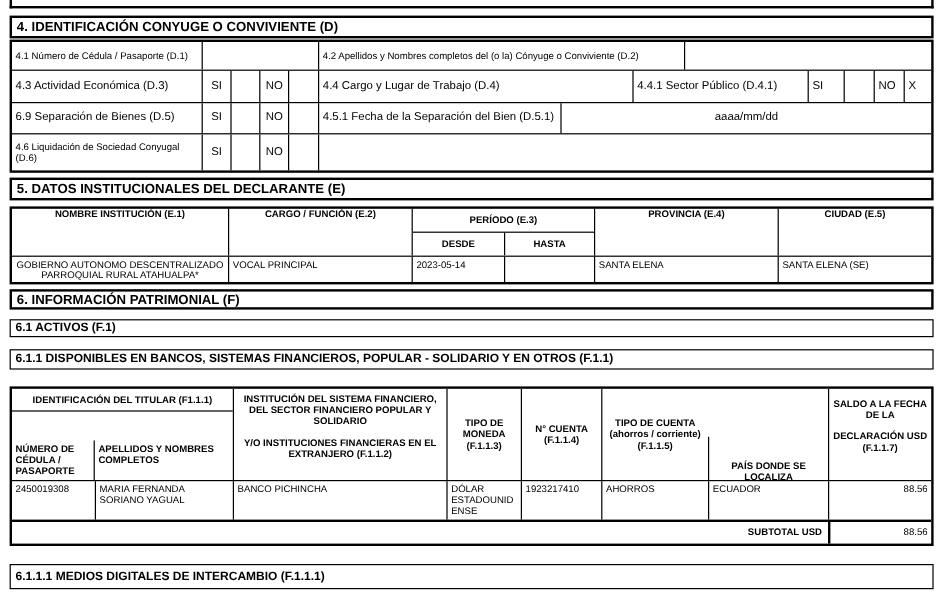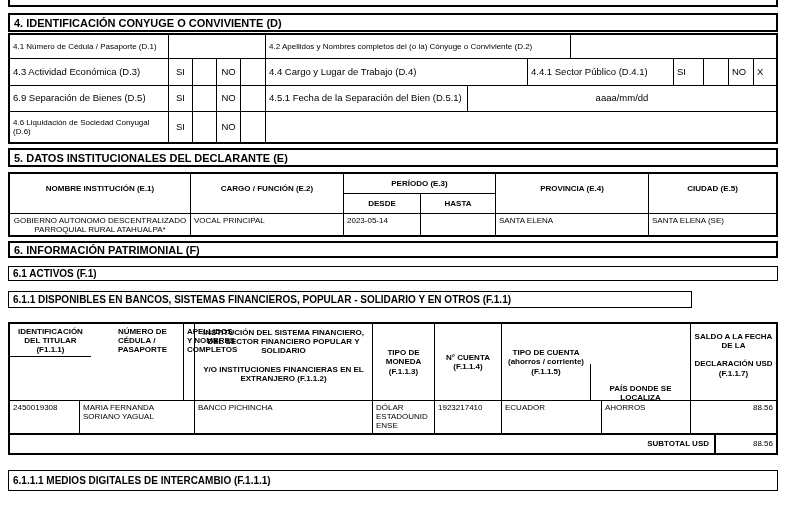--- a/index.html
+++ b/index.html
@@ -13,21 +13,21 @@
   .row:first-child{border-top:none;}
   .cell{border-left:1px solid #000;padding:2px 3px;overflow:hidden;box-sizing:border-box;line-height:1.15;}
   .cell:first-child{border-left:none;}
   .lbl-sm{font-size:8px;}
   .lbl-md{font-size:9.5px;}
   .chk{font-size:9.5px;display:flex;align-items:center;}
   .chk.center{justify-content:center;padding:0;}
   .hcell{font-weight:bold;font-size:8px;text-align:center;}
   .dcell{font-size:8px;}
   .vmid{display:flex;align-items:center;}
-  .vtop{padding-top:10px;}
+  .vtop{padding-top:0;}
   .right{text-align:right;}
 </style>
 </head>
 <body>
 
 <div id="page">
 
   <div class="abs" style="left:8px;top:0;width:770px;height:7px;border-left:2px solid #000;border-right:2px solid #000;border-bottom:2px solid #000;"></div>
 
   <div class="abs secbox" style="left:8px;top:13px;width:770px;height:19px;">
@@ -120,28 +120,28 @@
       <div class="cell dcell" style="flex:1;">SANTA ELENA (SE)</div>
     </div>
   </div>
 
   <div class="abs secbox" style="left:8px;top:241px;width:770px;height:17px;">
     <span>6. INFORMACIÓN PATRIMONIAL (F)</span>
   </div>
   <div class="abs subbox" style="left:8px;top:266px;width:770px;height:15px;">
     <span>6.1 ACTIVOS (F.1)</span>
   </div>
-  <div class="abs subbox" style="left:8px;top:291px;width:684px;height:17px;">
+  <div class="abs subbox" style="left:8px;top:291px;width:770px;height:17px;">
     <span>6.1.1 DISPONIBLES EN BANCOS, SISTEMAS FINANCIEROS, POPULAR - SOLIDARIO Y EN OTROS (F.1.1)</span>
   </div>
 
   <div class="abs tbl" style="left:8px;top:322px;width:770px;">
 
     <div class="row" style="height:76px;">
-      <div style="width:184px;display:flex;box-sizing:border-box;gap:24px;">
+      <div style="width:184px;display:flex;flex-direction:column;box-sizing:border-box;gap:24px;">
         <div class="hcell" style="height:32px;display:flex;align-items:center;justify-content:center;border-bottom:1px solid #000;padding:0 8px;">IDENTIFICACIÓN DEL TITULAR (F1.1.1)</div>
         <div style="display:flex;flex:1;">
           <div class="hcell" style="width:69px;box-sizing:border-box;border-right:1px solid #000;text-align:left;padding:3px;">NÚMERO DE CÉDULA / PASAPORTE</div>
           <div class="hcell" style="flex:1;text-align:left;padding:3px;">APELLIDOS Y NOMBRES COMPLETOS</div>
         </div>
       </div>
       <div class="cell hcell" style="width:178px;padding-top:4px;">
         <div>INSTITUCIÓN DEL SISTEMA FINANCIERO, DEL SECTOR FINANCIERO POPULAR Y SOLIDARIO</div>
         <div style="margin-top:9px;">Y/O INSTITUCIONES FINANCIERAS EN EL EXTRANJERO (F.1.1.2)</div>
       </div>
@@ -163,26 +163,26 @@
         <div style="margin-top:9px;">DECLARACIÓN USD (F.1.1.7)</div>
       </div>
     </div>
 
     <div class="row" style="height:32px;">
       <div class="cell dcell" style="width:69px;">2450019308</div>
       <div class="cell dcell" style="width:115px;">MARIA FERNANDA SORIANO YAGUAL</div>
       <div class="cell dcell" style="width:178px;">BANCO PICHINCHA</div>
       <div class="cell dcell" style="width:62px;word-break:break-word;">DÓLAR ESTADOUNIDENSE</div>
       <div class="cell dcell" style="width:67px;">1923217410</div>
+      <div class="cell dcell" style="width:89px;">AHORROS</div>
       <div class="cell dcell" style="width:100px;">ECUADOR</div>
-      <div class="cell dcell" style="width:89px;">AHORROS</div>
       <div class="cell dcell right" style="flex:1;">88.56</div>
     </div>
 
-    <div class="row" style="height:18px;border-top:2px solid #000;padding-left:24px;">
+    <div class="row" style="height:18px;border-top:2px solid #000;">
       <div class="cell hcell right" style="width:680px;display:flex;align-items:center;justify-content:flex-end;padding-right:5px;">SUBTOTAL USD</div>
       <div class="cell dcell right" style="flex:1;border-left:2px solid #000;display:flex;align-items:center;justify-content:flex-end;">88.56</div>
     </div>
   </div>
 
   <div class="abs subbox" style="left:8px;top:470px;width:770px;height:21px;">
     <span>6.1.1.1 MEDIOS DIGITALES DE INTERCAMBIO (F.1.1.1)</span>
   </div>
 
 </div>

